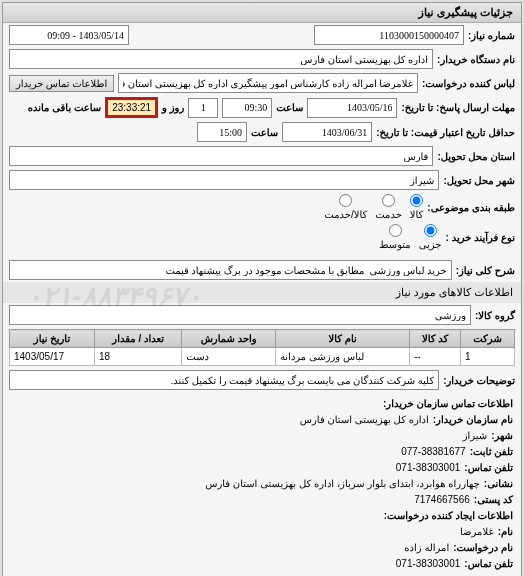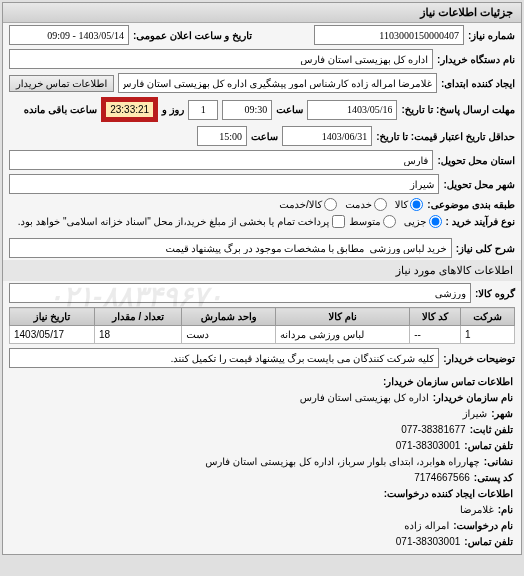--- a/index.html
+++ b/index.html
@@ -55,20 +55,21 @@
 .radio-group {
   display: flex;
   gap: 8px;
   align-items: center;
 }
 .radio-group label {
   display: flex;
   align-items: center;
   gap: 2px;
   font-weight: normal;
+  flex-direction: column;
 }
 .section-title {
   font-weight: normal;
   font-size: 11px;
   padding: 4px 8px;
   background: #e6e6e6;
 }
 table.data-table {
   width: 100%;
   border-collapse: collapse;
@@ -98,54 +99,53 @@
   gap: 4px;
 }
 .contact-section .line b {
   font-weight: bold;
 }
 .watermark {
   position: absolute;
   font-size: 28px;
   color: rgba(0,0,0,0.08);
   font-weight: bold;
-  left: 48px;
+  left: 27px;
   top: 280px;
   pointer-events: none;
   font-style: italic;
 }
 .wide { flex: 1; }
 .timer {
   background: #ffe9b3;
-  border: 5px solid #b91c1c;
+  border: 3px solid #b91c1c;
   padding: 2px 4px;
   font-size: 10px;
 }
 </style>
 </head>
 <body>
 
 <div class="panel">
-  <div class="panel-header">جزئیات اطلاعات نیاز</div>
+  <div class="panel-header">جزئیات پیشگیری نیاز</div>
 
   <div class="form-row">
     <label>شماره نیاز:</label>
     <input class="input-field" style="width: 150px;" readonly="" value="1103000150000407">
     <div class="wide"></div>
-    <label>تاریخ و ساعت اعلان عمومی:</label>
     <input class="input-field" style="width: 120px;" readonly="" value="1403/05/14 - 09:09">
   </div>
 
   <div class="form-row">
     <label>نام دستگاه خریدار:</label>
     <input class="input-field wide" readonly="" value="اداره کل بهزیستی استان فارس" style="">
   </div>
 
   <div class="form-row">
-    <label>ایجاد کننده ابتدای:</label>
+    <label>لباس کننده درخواست:</label>
     <input class="input-field wide" readonly="" value="غلامرضا امراله زاده کارشناس امور پیشگیری اداره کل بهزیستی استان فارس" style="">
     <button class="btn">اطلاعات تماس خریدار</button>
   </div>
 
   <div class="form-row">
     <label>مهلت ارسال پاسخ: تا تاریخ:</label>
     <input class="input-field" style="width: 90px;" value="1403/05/16">
     <label>ساعت</label>
     <input class="input-field" style="width: 50px;" value="09:30">
     <input class="input-field" style="width: 30px; text-align: center;" readonly="" value="1">
@@ -194,24 +194,20 @@
     <div class="radio-group">
       <label>
           <input type="radio" name="pt" checked="" style="">
           <span>جزیی</span>
         </label>
       <label>
           <input type="radio" name="pt" style="">
           <span>متوسط</span>
         </label>
     </div>
-    <label style="display:flex;align-items:center;gap:3px;font-weight:normal">
-      <input type="checkbox" style="">
-      <span>پرداخت تمام یا بخشی از مبلغ خرید،از محل "اسناد خزانه اسلامی" خواهد بود.</span>
-    </label>
   </div>
 
   <div style="height:6px"></div>
 
   <div class="form-row">
     <label>شرح کلی نیاز:</label>
     <input class="input-field wide" value="خرید لباس ورزشی  مطابق با مشخصات موجود در برگ پیشنهاد قیمت" style="">
   </div>
 
   <div class="section-title">اطلاعات کالاهای مورد نیاز</div>

